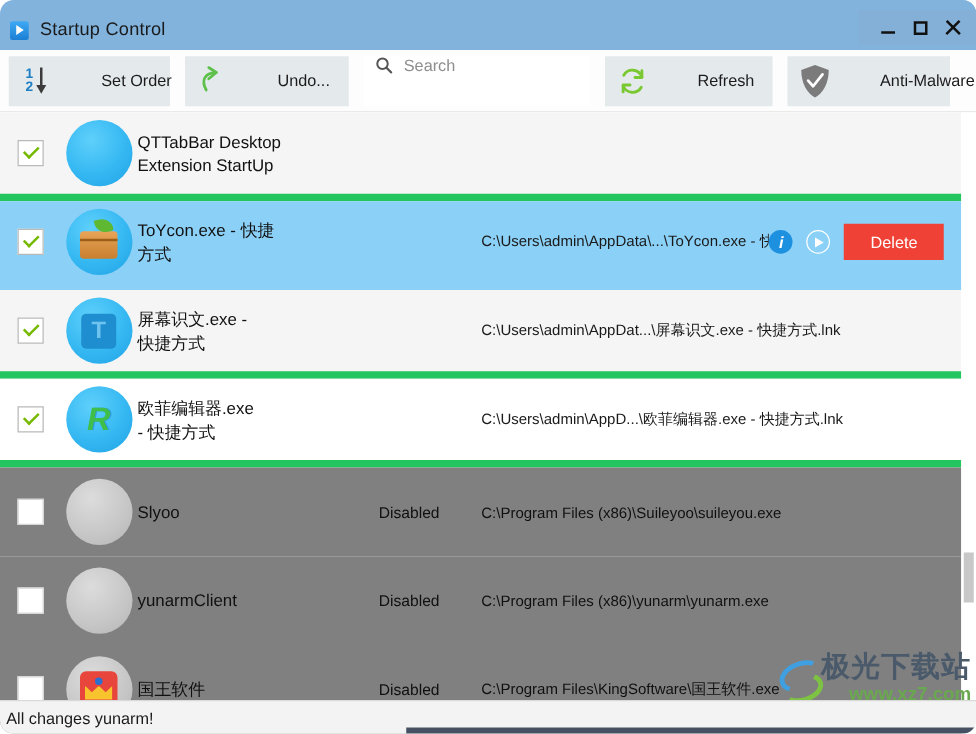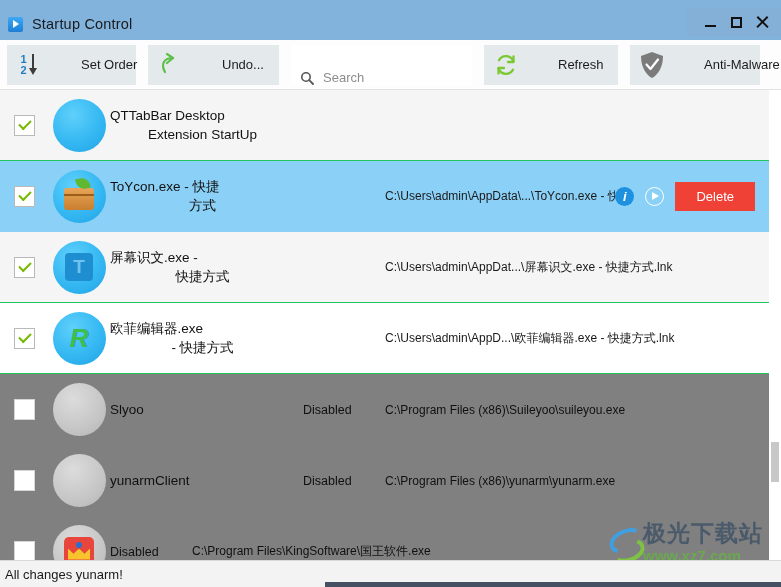--- a/index.html
+++ b/index.html
@@ -8,20 +8,21 @@
     width: 781px; height: 587px;
     overflow: hidden;
     font-family: "Liberation Sans", "DejaVu Sans", sans-serif;
     background: #ffffff;
   }
   #app {
     position: relative;
     width: 781px; height: 587px;
     overflow: hidden;
     background: #ffffff;
+    border-radius: 11px;
   }
 
   
   .bg-strip-dark {
     position: absolute; left: 325px; top: 0; width: 236px; height: 8px;
     background: #5a6779;
   }
   .bg-strip-light {
     position: absolute; left: 311px; top: 0; width: 14px; height: 8px;
     background: #e8eef5;
@@ -91,21 +92,21 @@
   .tb-icon { width: 44px; display: flex; align-items: center; justify-content: center; flex: none; }
   .tb-label { padding-right: 22px; white-space: nowrap; margin-left: 30px; }
 
   #btn-setorder { margin-left: 7px; width: 129px; }
   #btn-undo { width: 131px; }
   #btn-refresh { width: 134px; }
   #btn-antimalware { width: 130px; background: #e4e9ec; }
 
   .search-box {
     width: 181px; height: 40px; background: #ffffff;
-    display: flex; align-items: flex-end; cursor: text;
+    display: flex; align-items: flex-start; cursor: text;
   }
   .search-box .sicon { width: 32px; display: flex; justify-content: center; align-items: center; }
   .search-ph { color: #8d8d8d; font-size: 13px; }
 
   
   .order-ico { display: flex; align-items: center; }
   .order-nums { display: flex; flex-direction: column; font-size: 11px; line-height: 11px;
                 color: #1e7fc4; font-weight: bold; margin-right: 2px; }
   .order-arrow { position: relative; width: 9px; height: 22px; }
   .order-arrow::before { content:""; position:absolute; left:3.5px; top:0; width:2px; height:15px; background:#3c3c3c; }
@@ -117,21 +118,21 @@
               border-top: 5px solid #2b2b2b; margin-right: 8px; }
 
   
   .list {
     position: absolute; left: 0; top: 90px; width: 781px; height: 497px;
     overflow: hidden; background: #ffffff;
   }
   .row {
     position: relative; height: 71px; width: 769px;
     display: flex; align-items: center;
-    border-bottom: 1px solid #22c55e;
+    border-bottom: 6px solid #22c55e;
   }
   .row.alt { background: #f5f5f5; }
   .row.plain { background: #ffffff; }
   .row.selected { background: #8bd0f7; border-bottom-color: #8bd0f7; }
   .row.disabled { background: #808080; border-bottom: none; }
 
   .cb-cell { width: 48px; display: flex; justify-content: center; flex: none; }
   .cb {
     width: 21px; height: 21px; background: #ffffff;
     border: 1px solid #b9b9b9; position: relative; cursor: pointer;
@@ -184,21 +185,21 @@
   }
   .ic-crown::after {
     content: ""; position: absolute; left: 12px; top: 5px; width: 6px; height: 6px;
     border-radius: 50%; background: #2b6fd0;
   }
 
   .name-cell {
     width: 193px; flex: none; padding-right: 8px;
     font-size: 13.5px; color: #111; line-height: 19px;
   }
-  .name-cell .l2 { display: block; text-align: center; }
+  .name-cell .l2 { display: block; }
   .status-cell {
     width: 82px; flex: none;
     font-size: 12.5px; color: #1a1a1a;
   }
   .path-cell {
     flex: 1 1 auto; font-size: 12px; color: #1a1a1a;
     white-space: nowrap; overflow: hidden;
   }
   .row.disabled .name-cell, .row.disabled .path-cell, .row.disabled .status-cell { color: #101010; }
 
@@ -231,22 +232,22 @@
     position: absolute; right: 0; top: 90px; width: 12px; height: 470px;
     background: #ffffff;
   }
   .scrollthumb {
     position: absolute; left: 2px; top: 352px; width: 8px; height: 40px;
     background: #c8c8c8;
   }
 
   
   .watermark {
-    position: absolute; right: 18px; bottom: 24px;
-    display: flex; align-items: center; pointer-events: none;
+    position: absolute; right: 4px; bottom: 24px;
+    display: flex; align-items: center; pointer-events: none; text-align: right;
   }
   .wm-swirl {
     width: 34px; height: 34px; position: relative; margin-right: 2px;
   }
   .wm-swirl::before {
     content: ""; position: absolute; left: 2px; top: 3px; width: 28px; height: 16px;
     border: 4px solid #3f9fe0; border-radius: 50%;
     border-right-color: transparent; border-bottom-color: transparent;
     transform: rotate(-20deg);
   }
@@ -446,20 +447,21 @@
       </div>
       <div class="row disabled">
         <div class="cb-cell">
           <span class="cb off"></span>
         </div>
         <div class="ic-cell">
           <span class="ic ic-grey">
             <span class="ic-crown"></span>
           </span>
         </div>
+        <div class="name-cell"><span>国王软件</span></div>
         <div class="status-cell">Disabled</div>
         <div class="path-cell">C:\Program Files\KingSoftware\国王软件.exe</div>
       </div>
     </div>
 
   <div class="scrollbar">
     <div class="scrollthumb"></div>
   </div>
 
   <div class="watermark">

